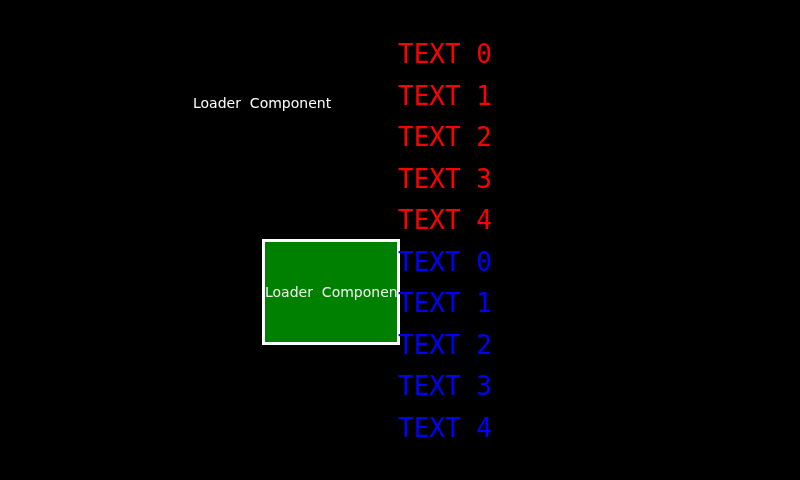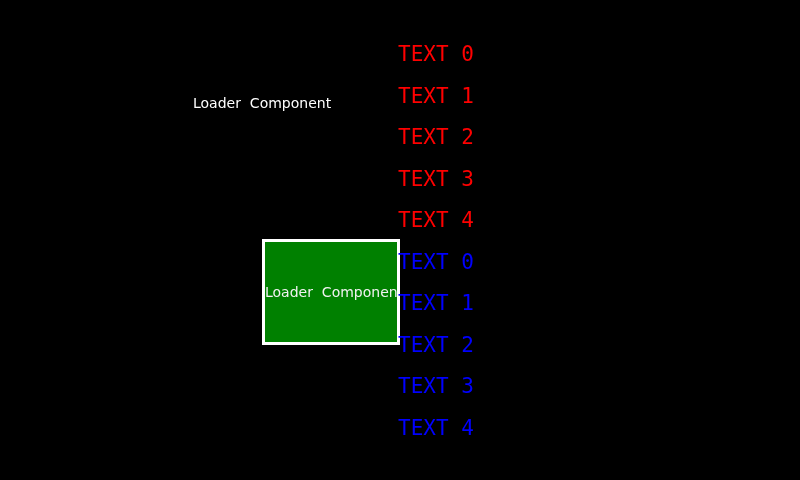--- a/index.html
+++ b/index.html
@@ -42,21 +42,21 @@
   }
   .text-list {
     position: absolute;
     left: 398px;
     top: 34px;
     font-family: "DejaVu Sans Mono", "Liberation Mono", monospace;
   }
   .text-row {
     height: 41.5px;
     line-height: 41.5px;
-    font-size: 21px;
+    font-size: 26px;
     white-space: pre;
     text-align: right;
   }
 </style>
 </head>
 <body>
 
 <div class="screen">
 
   <div class="loader-label" style="color: rgb(255, 255, 255);">Loader  Component</div>

